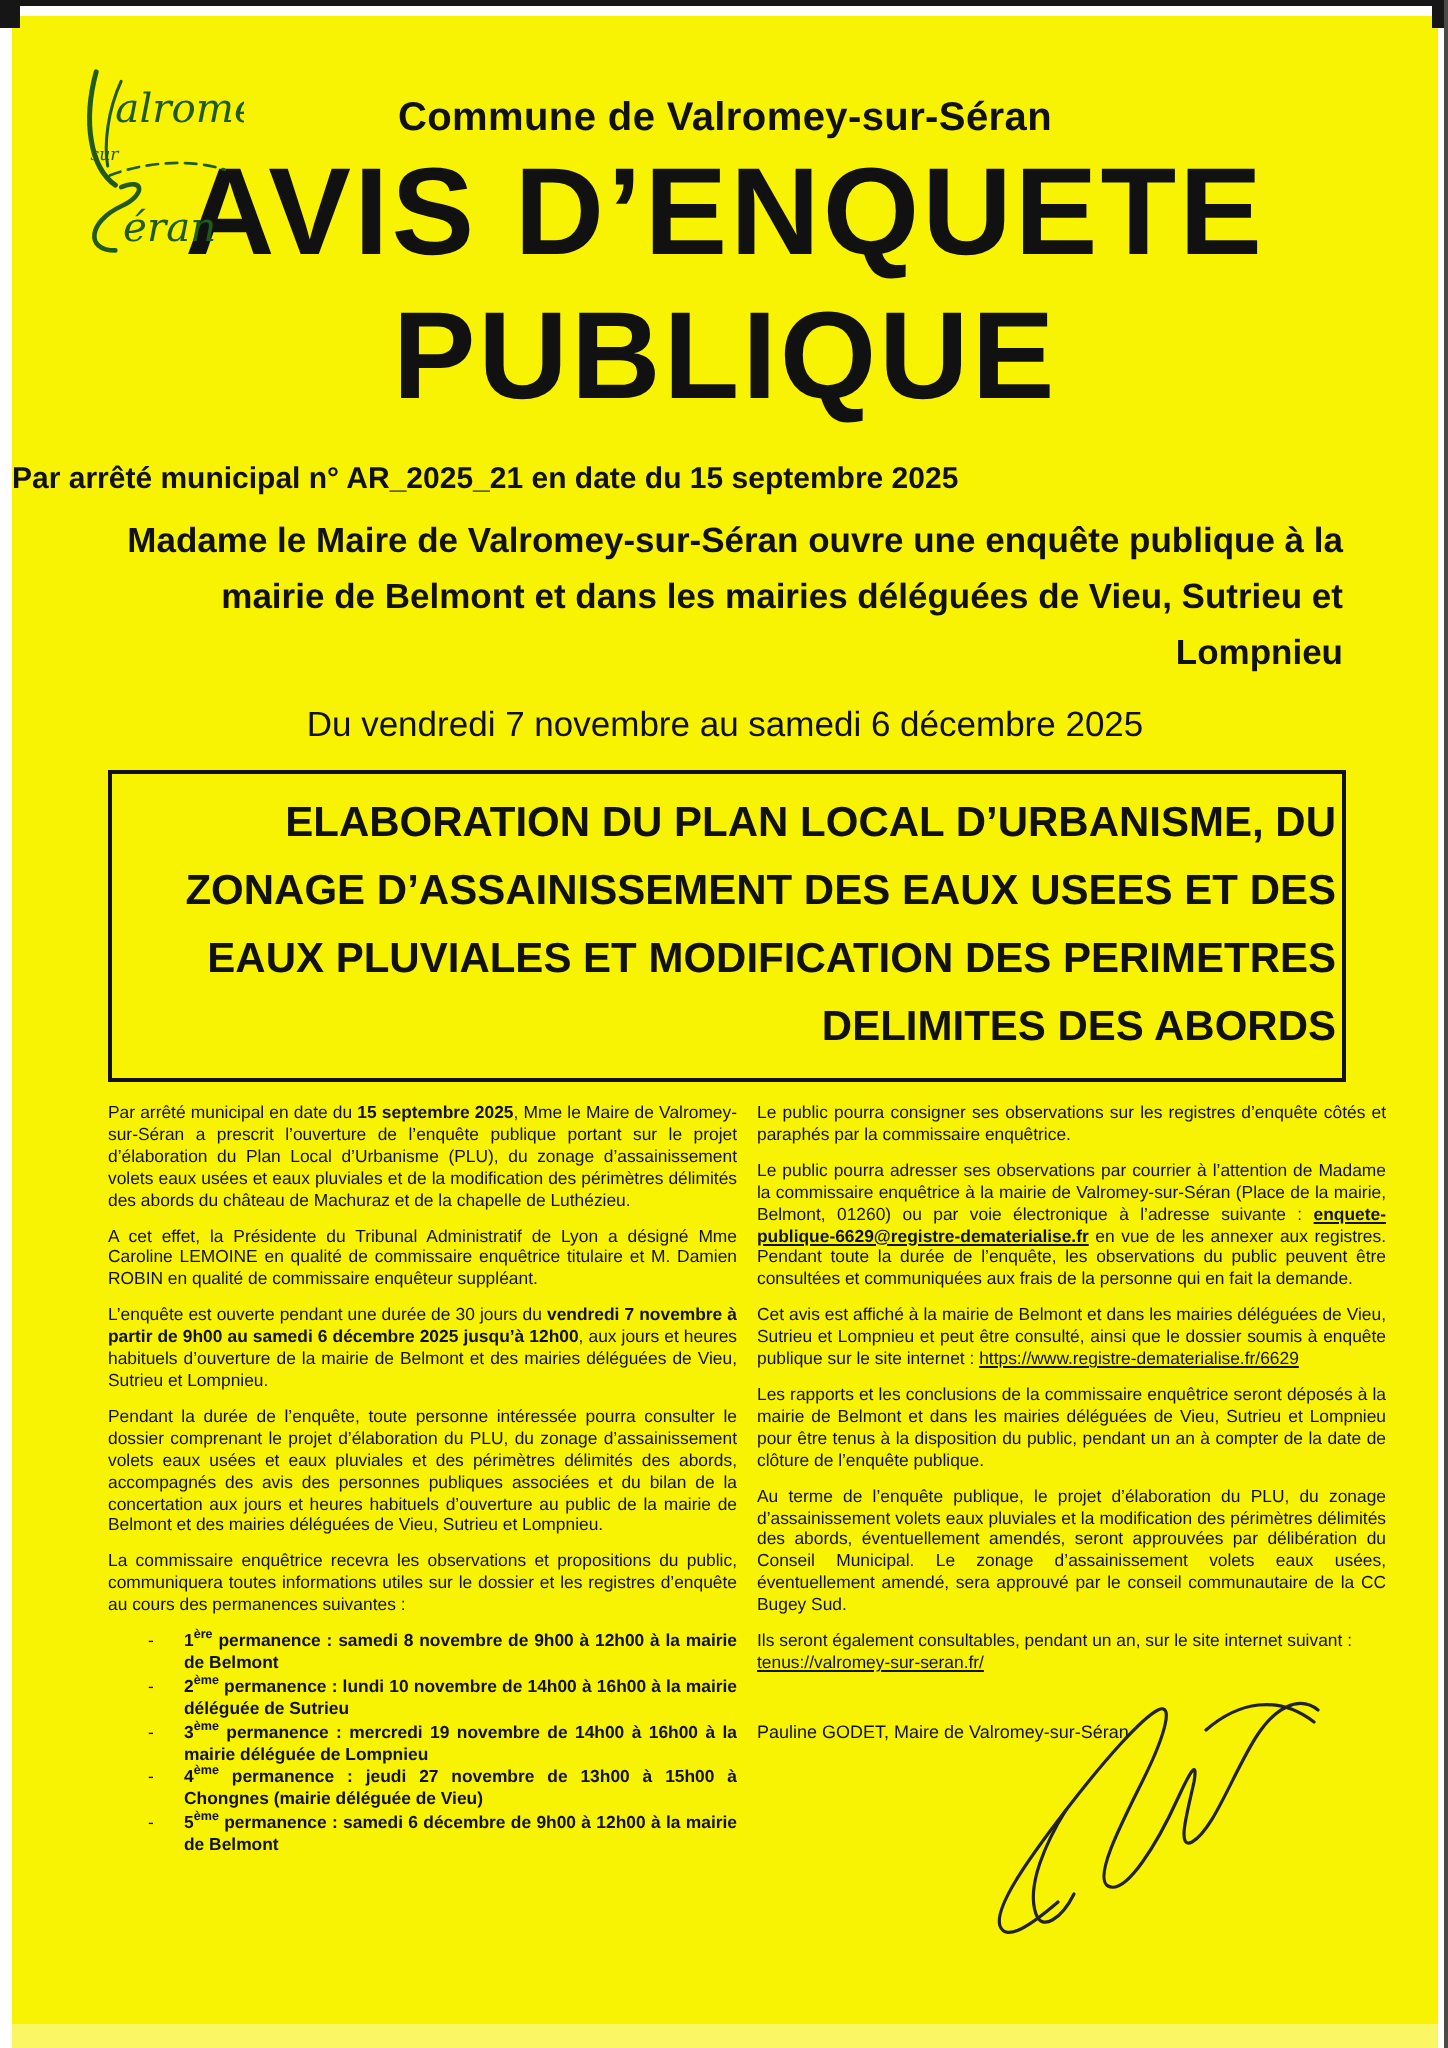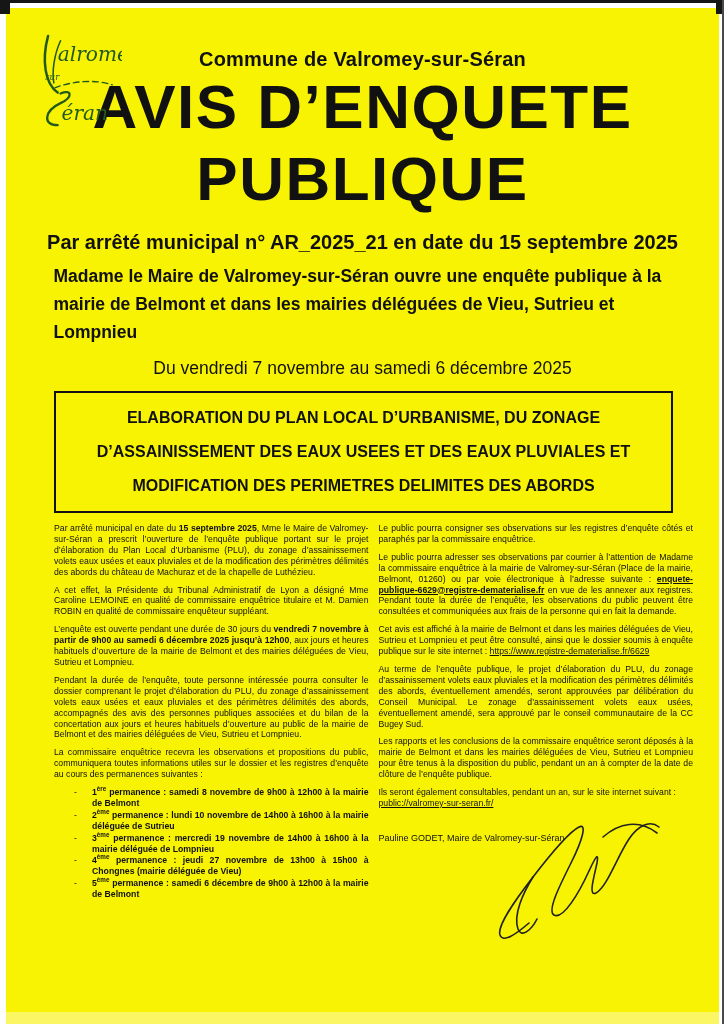--- a/index.html
+++ b/index.html
@@ -9,25 +9,25 @@
   .scan-corner-left{position:absolute;top:0;left:0;width:10px;height:14px;background:#161616;}
   .scan-corner-right{position:absolute;top:0;right:0;width:8px;height:14px;background:#161616;}
   .scan-edge-right{position:absolute;top:0;right:0;width:2px;height:100%;background:#4a4a46;}
   .sheet{position:absolute;left:6px;right:5px;top:8px;bottom:0;background:#f8f303;}
   .sheet-bottom{position:absolute;left:0;right:0;bottom:0;height:12px;background:#fbf764;}
 
   .logo{position:absolute;left:20px;top:24px;width:96px;height:100px;}
 
   .commune{padding-top:40px;text-align:center;font-weight:bold;font-size:20px;letter-spacing:.2px;}
   .title{text-align:center;font-weight:bold;font-size:62px;line-height:72px;letter-spacing:1.5px;}
-  .arrete{margin-top:16px;text-align:center;font-weight:bold;font-size:20px;}
-  .ouverture{margin:8px auto 12px;max-width:618px;text-align:left;font-weight:bold;font-size:17.5px;line-height:28px;}
+  .arrete{margin-top:16px;font-weight:bold;font-size:15px;}
+  .ouverture{margin:8px auto 12px;max-width:618px;text-align:right;font-weight:bold;font-size:17.5px;line-height:28px;}
   .dates{margin-top:10px;text-align:center;font-weight:normal;font-size:17.5px;}
 
-  .objet-box{margin:12px 46px 0 48px;border:2px solid #111;padding:8px 18px;text-align:center;font-weight:bold;font-size:16px;line-height:34px;}
+  .objet-box{margin:12px 46px 0 48px;border:2px solid #111;padding:8px 3px;text-align:right;font-weight:bold;font-size:21px;line-height:34px;}
 
   .columns{display:flex;gap:10px;margin:10px 26px 0 48px;}
   .col{flex:1;font-size:8.7px;line-height:10.9px;text-align:justify;}
   .col p{margin:0 0 7px 0;}
   .col b{font-weight:bold;}
   a.doc-link{color:#111;text-decoration:underline;}
   a.doc-link.bold{font-weight:bold;}
 
   .perm-list{margin:1px 0 0 16px;}
   .perm-item{position:relative;padding-left:22px;font-weight:bold;margin-bottom:1px;}
@@ -99,23 +99,23 @@
             <span class="dash">-</span>
             <span>5</span><sup>ème</sup><span> permanence : samedi 6 décembre de 9h00 à 12h00 à la mairie de Belmont</span>
           </div>
         </div>
       </div>
 
       <div class="col">
         <p>Le public pourra consigner ses observations sur les registres d’enquête côtés et paraphés par la commissaire enquêtrice.</p>
         <p><span>Le public pourra adresser ses observations par courrier à l’attention de Madame la commissaire enquêtrice à la mairie de Valromey-sur-Séran (Place de la mairie, Belmont, 01260) ou par voie électronique à l’adresse suivante : </span><a class="doc-link bold">enquete-publique-6629@registre-dematerialise.fr</a><span> en vue de les annexer aux registres. Pendant toute la durée de l’enquête, les observations du public peuvent être consultées et communiquées aux frais de la personne qui en fait la demande.</span></p>
         <p><span>Cet avis est affiché à la mairie de Belmont et dans les mairies déléguées de Vieu, Sutrieu et Lompnieu et peut être consulté, ainsi que le dossier soumis à enquête publique sur le site internet : </span><a class="doc-link">https://www.registre-dematerialise.fr/6629</a></p>
+        <p>Les rapports et les conclusions de la commissaire enquêtrice seront déposés à la mairie de Belmont et dans les mairies déléguées de Vieu, Sutrieu et Lompnieu pour être tenus à la disposition du public, pendant un an à compter de la date de clôture de l’enquête publique.</p>
         <p>Au terme de l’enquête publique, le projet d’élaboration du PLU, du zonage d’assainissement volets eaux pluviales et la modification des périmètres délimités des abords, éventuellement amendés, seront approuvées par délibération du Conseil Municipal. Le zonage d’assainissement volets eaux usées, éventuellement amendé, sera approuvé par le conseil communautaire de la CC Bugey Sud.</p>
-        <p>Les rapports et les conclusions de la commissaire enquêtrice seront déposés à la mairie de Belmont et dans les mairies déléguées de Vieu, Sutrieu et Lompnieu pour être tenus à la disposition du public, pendant un an à compter de la date de clôture de l’enquête publique.</p>
-        <p><span>Ils seront également consultables, pendant un an, sur le site internet suivant : </span><br><a class="doc-link">public://valromey-sur-seran.fr/</a></p>
+        <p><span>Ils seront également consultables, pendant un an, sur le site internet suivant : </span><br><a class="doc-link">tenus://valromey-sur-seran.fr/</a></p>
 
         <div class="sig-row">
           <span class="sig-name">Pauline GODET, Maire de Valromey-sur-Séran</span>
           <svg class="sig-svg" width="190" height="135" viewBox="0 0 190 135">
             <g fill="none" stroke="#222" stroke-width="1.6" stroke-linecap="round">
               <path d="M54 112 C 40 124, 28 132, 25 124 C 22 115, 38 92, 58 66 C 78 40, 96 20, 104 16 C 112 12, 108 28, 96 52 C 84 76, 72 100, 79 104 C 88 109, 104 82, 114 60 C 120 47, 124 40, 122 52 C 119 66, 113 86, 121 82 C 132 76, 142 46, 154 28 C 162 16, 174 8, 184 16"></path>
               <path d="M128 26 C 144 12, 164 8, 182 22"></path>
               <path d="M58 66 C 48 82, 38 104, 43 118 C 46 127, 56 120, 62 108"></path>
             </g>
           </svg>

